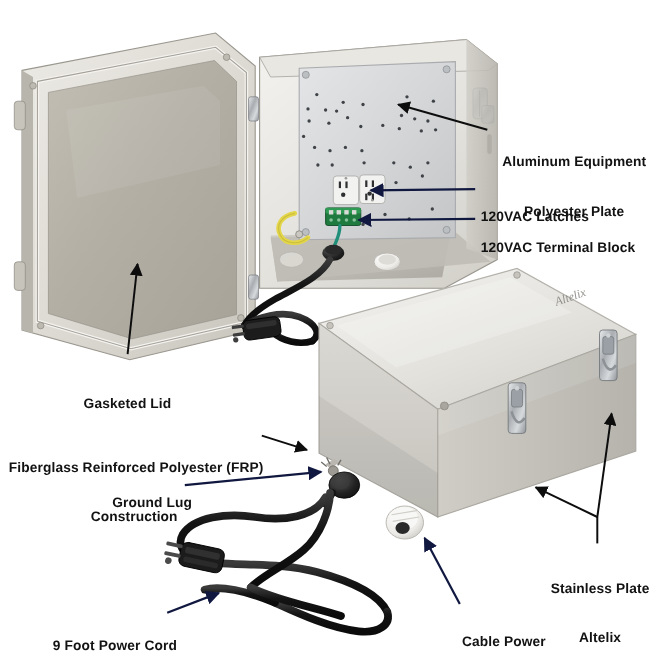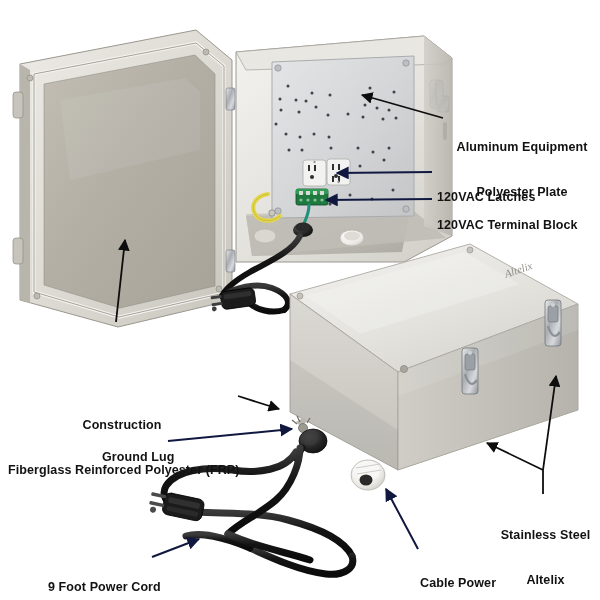--- a/index.html
+++ b/index.html
@@ -356,36 +356,39 @@
   </div>
 
   <div class="lbl l" style="left:437px;top:160px;width:162px;">
     <div>120VAC Latches</div>
   </div>
 
   <div class="lbl l" style="left:437px;top:188px;width:165px;">
     <div>120VAC Terminal Block</div>
   </div>
 
+  <div class="lbl l" style="left:76px;top:330px;width:130px;">
+    <div>Gasketed Lid</div>
+  </div>
 
   <div class="lbl c" style="left:8px;top:388px;width:228px;">
+    <div>Fiberglass Reinforced Polyester (FRP)</div>
     <div>Construction</div>
-    <div>Fiberglass Reinforced Polyester (FRP)</div>
   </div>
 
   <div class="lbl l" style="left:102px;top:420px;width:100px;">
     <div>Ground Lug</div>
   </div>
 
   <div class="lbl l" style="left:48px;top:550px;width:145px;">
     <div>9 Foot Power Cord</div>
   </div>
 
   <div class="lbl l" style="left:420px;top:546px;width:110px;">
     <div>Cable Power</div>
   </div>
 
   <div class="lbl c" style="left:493px;top:498px;width:105px;">
-    <div>Stainless Steel</div>
+    <div>Stainless Plate</div>
     <div>Altelix</div>
   </div>
 
 </div>
 
 </body></html>

